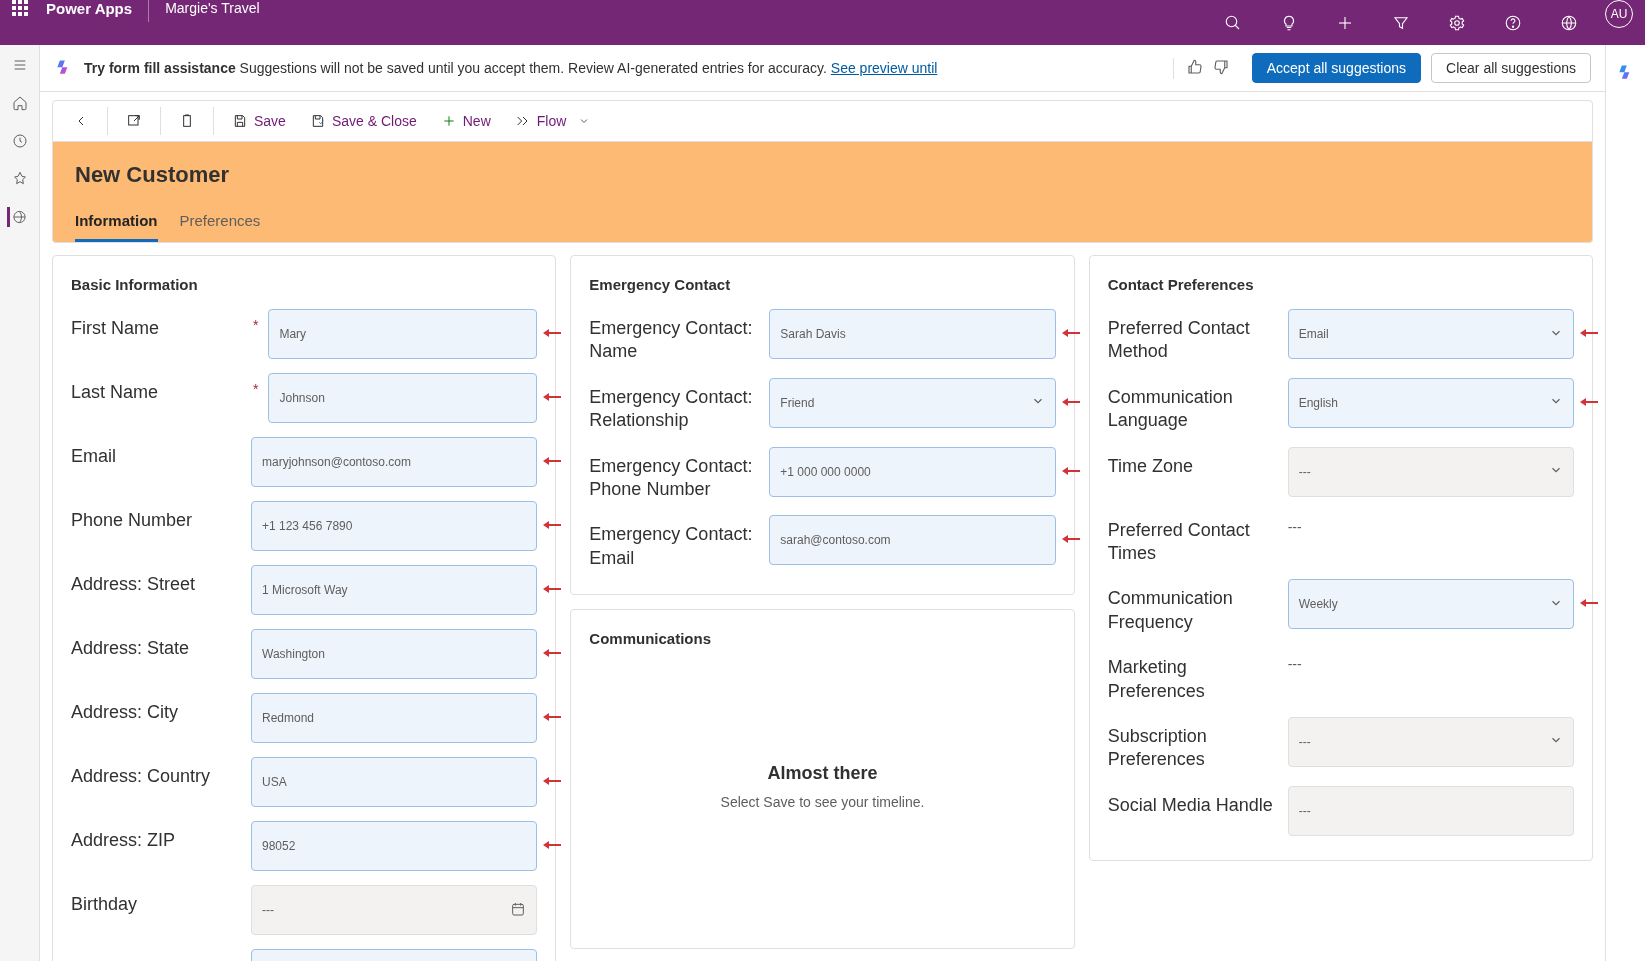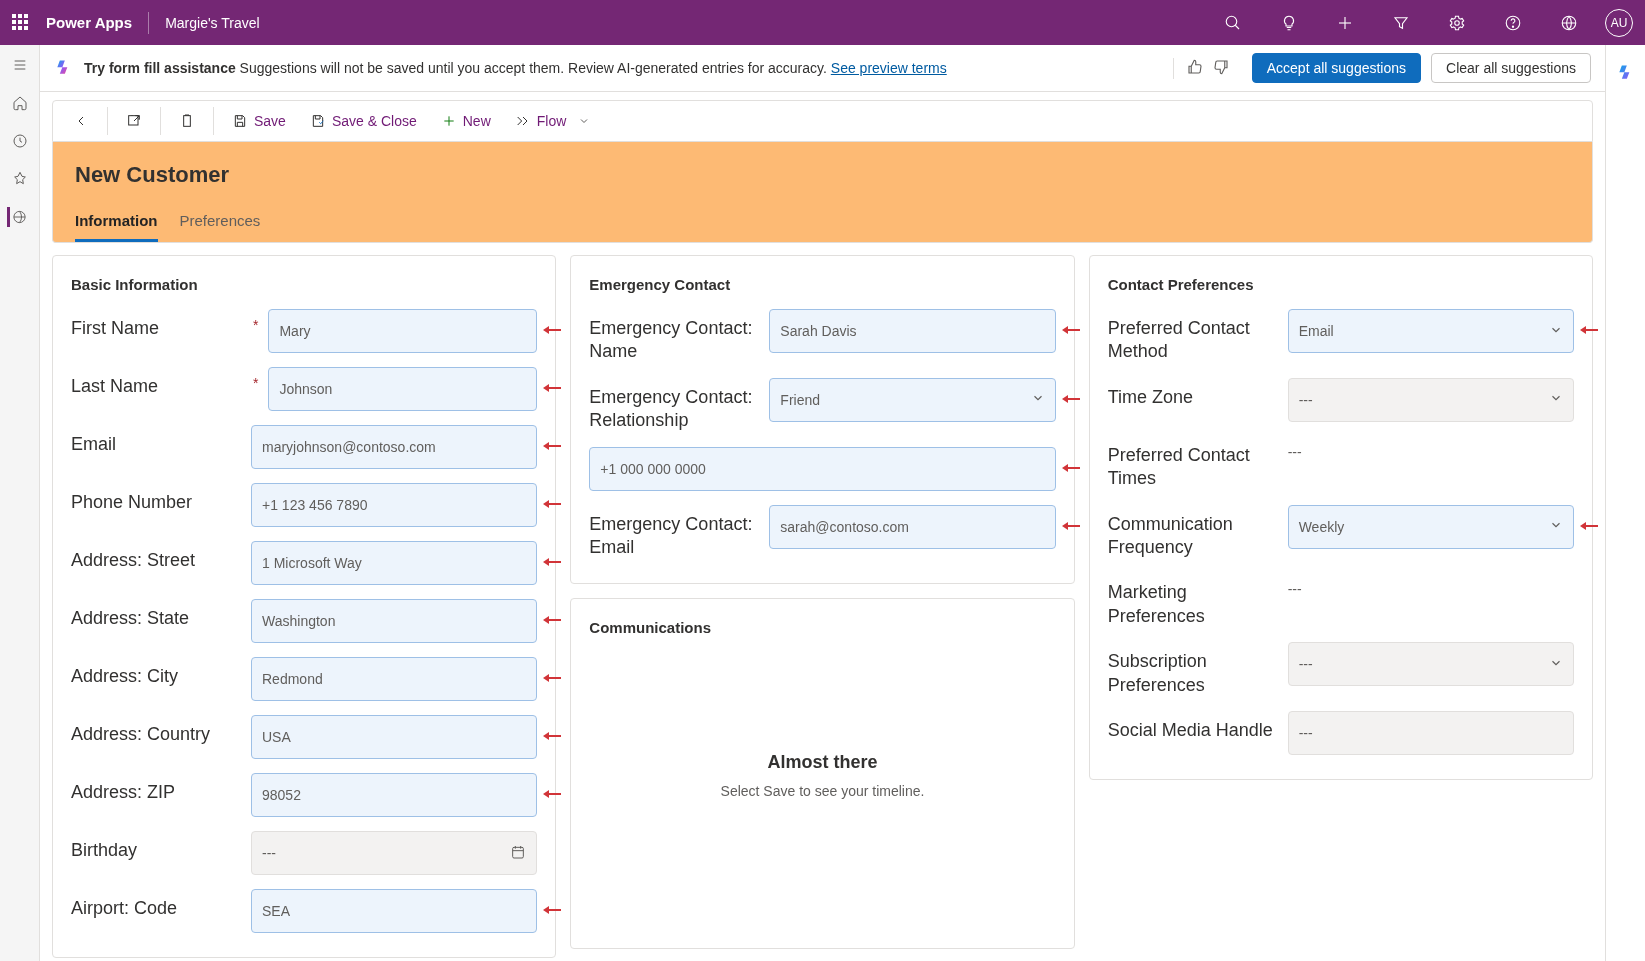--- a/index.html
+++ b/index.html
@@ -1,21 +1,21 @@
 <!DOCTYPE html>
 <html><head>
 <meta charset="utf-8">
 <style>
 * { box-sizing: border-box; margin: 0; padding: 0; font-family: "Segoe UI", -apple-system, sans-serif; }
 html, body { height: 100%; }
 body { background: #fff; color: #323130; font-size: 14px; overflow: hidden; }
 
 
 .topbar {
-  height: 45px; background: #742774; color: #fff; display: flex; align-items: center;
+  height: 45px; background: #742774; color: #fff; display: flex; align-items: flex-start;
   padding: 0 12px; gap: 16px;
 }
 .waffle { width: 18px; height: 18px; display: grid; grid-template-columns: repeat(3,4px); grid-template-rows: repeat(3,4px); gap: 2px; cursor: pointer; }
 .waffle span { background: #fff; width: 4px; height: 4px; }
 .brand { font-weight: 600; font-size: 15px; }
 .vdiv { width: 1px; height: 22px; background: rgba(255,255,255,0.4); }
 .appname { font-size: 14px; }
 .topbar .spacer { flex: 1; }
 .topicon { width: 40px; height: 45px; display: flex; align-items: center; justify-content: center; cursor: pointer; }
 .topicon svg { stroke: #fff; fill: none; stroke-width: 1.5; }
@@ -68,21 +68,21 @@
 .col { display: flex; flex-direction: column; gap: 14px; flex: 1; min-width: 0;}
 .card { border: 1px solid #e1dfdd; border-radius: 4px; background: #fff; padding: 20px 18px; }
 .card h3 { font-size: 15px; font-weight: 600; margin-bottom: 16px; color: #323130; }
 
 .row { display: flex; align-items: flex-start; gap: 10px; margin-bottom: 14px; position: relative; }
 .row:last-child { margin-bottom: 4px; }
 .lbl { width: 170px; font-size: 18px; color: #323130; padding-top: 8px; line-height: 1.3;}
 .req { color: #a4262c; margin-left: 2px; }
 .fld { flex: 1; position: relative; }
 .input, .select, .readonly {
-  width: 100%; height: 44px; border: 1px solid #8a8886; border-radius: 4px; padding: 0 10px; font-size: 14px; color: #605e5c; background:#fff;
+  width: 100%; height: 50px; border: 1px solid #8a8886; border-radius: 4px; padding: 0 10px; font-size: 12px; color: #605e5c; background:#fff;
   display: flex; align-items: center;
 }
 .input.sugg, .select.sugg { background: #edf4fc; border-color: #9ec0e6; color:#605e5c;}
 .select { justify-content: space-between; cursor: pointer;}
 .select .chev { color: #605e5c; }
 .readonly { background: #f3f2f1; border-color: #e1dfdd; color:#605e5c; }
 .readonly.withicon { justify-content: space-between; }
 .readonly .calicon { color: #605e5c; }
 
 .arrow { position: absolute; right: -24px; top: 50%; transform: translateY(-50%); color: #d13438; font-weight: bold; }
@@ -196,21 +196,21 @@
           <defs>
             <linearGradient id="g" x1="0" y1="0" x2="1" y2="1">
               <stop offset="0" stop-color="#0ea5e9"></stop>
               <stop offset="0.5" stop-color="#8b5cf6"></stop>
               <stop offset="1" stop-color="#ec4899"></stop>
             </linearGradient>
           </defs>
           <path fill="url(#g)" d="M7 3h6l-3 8h6l-3 8H7l3-8H4z"></path>
         </svg>
       <div class="banner-text">
-        <b>Try form fill assistance</b><span> Suggestions will not be saved until you accept them. Review AI-generated entries for accuracy. </span><a href="#">See preview terms</a>
+        <b>Try form fill assistance</b><span> Suggestions will not be saved until you accept them. Review AI-generated entries for accuracy. </span><a href="#">See preview until</a>
       </div>
       <div class="thumbs">
         <span><svg width="18" height="18" viewBox="0 0 24 24" fill="none" stroke="#605e5c" stroke-width="1.5">
               <path d="M7 11v9H4v-9h3zm0 0l4-8a2 2 0 0 1 2 2v4h5a2 2 0 0 1 2 2l-1 7a2 2 0 0 1-2 2H7"></path>
             </svg></span>
         <span><svg width="18" height="18" viewBox="0 0 24 24" fill="none" stroke="#605e5c" stroke-width="1.5">
               <path d="M17 13V4h3v9h-3zm0 0l-4 8a2 2 0 0 1-2-2v-4H6a2 2 0 0 1-2-2l1-7a2 2 0 0 1 2-2h10"></path>
             </svg></span>
       </div>
       <button class="btn-primary">Accept all suggestions</button>
@@ -443,20 +443,21 @@
                         <path d="M6 9l6 6 6-6"></path>
                       </svg></span>
                   </div>
                   <div class="arrow"><svg width="20" height="12" viewBox="0 0 20 12">
                       <line x1="20" y1="6" x2="4" y2="6" stroke="#d13438" stroke-width="2"></line>
                       <path d="M8 2 L2 6 L8 10 Z" fill="#d13438"></path>
                     </svg></div>
                 </div>
               </div>
               <div class="row">
+                <div class="lbl">Emergency Contact: Phone Number</div>
                 <div class="fld">
                   <div class="input sugg">+1 000 000 0000</div>
                   <div class="arrow"><svg width="20" height="12" viewBox="0 0 20 12">
                       <line x1="20" y1="6" x2="4" y2="6" stroke="#d13438" stroke-width="2"></line>
                       <path d="M8 2 L2 6 L8 10 Z" fill="#d13438"></path>
                     </svg></div>
                 </div>
               </div>
               <div class="row">
                 <div class="lbl">Emergency Contact: Email</div>
@@ -481,20 +482,35 @@
 
       <div class="col">
         <div class="card">
           <h3>Contact Preferences</h3>
           <div id="prefs-rows">
               <div class="row">
                 <div class="lbl">Preferred Contact Method</div>
                 <div class="fld">
                   <div class="select sugg">
                     <span>Email</span>
+                    <span class="chev"><svg width="14" height="14" viewBox="0 0 24 24" fill="none" stroke="#605e5c" stroke-width="2">
+                        <path d="M6 9l6 6 6-6"></path>
+                      </svg></span>
+                  </div>
+                  <div class="arrow"><svg width="20" height="12" viewBox="0 0 20 12">
+                      <line x1="20" y1="6" x2="4" y2="6" stroke="#d13438" stroke-width="2"></line>
+                      <path d="M8 2 L2 6 L8 10 Z" fill="#d13438"></path>
+                    </svg></div>
+                </div>
+              </div>
+              <div class="row">
+                <div class="lbl">Communication Language</div>
+                <div class="fld">
+                  <div class="select sugg">
+                    <span>English</span>
                     <span class="chev"><svg width="14" height="14" viewBox="0 0 24 24" fill="none" stroke="#605e5c" stroke-width="2">
                         <path d="M6 9l6 6 6-6"></path>
                       </svg></span>
                   </div>
                   <div class="arrow"><svg width="20" height="12" viewBox="0 0 20 12">
                       <line x1="20" y1="6" x2="4" y2="6" stroke="#d13438" stroke-width="2"></line>
                       <path d="M8 2 L2 6 L8 10 Z" fill="#d13438"></path>
                     </svg></div>
                 </div>
               </div>

